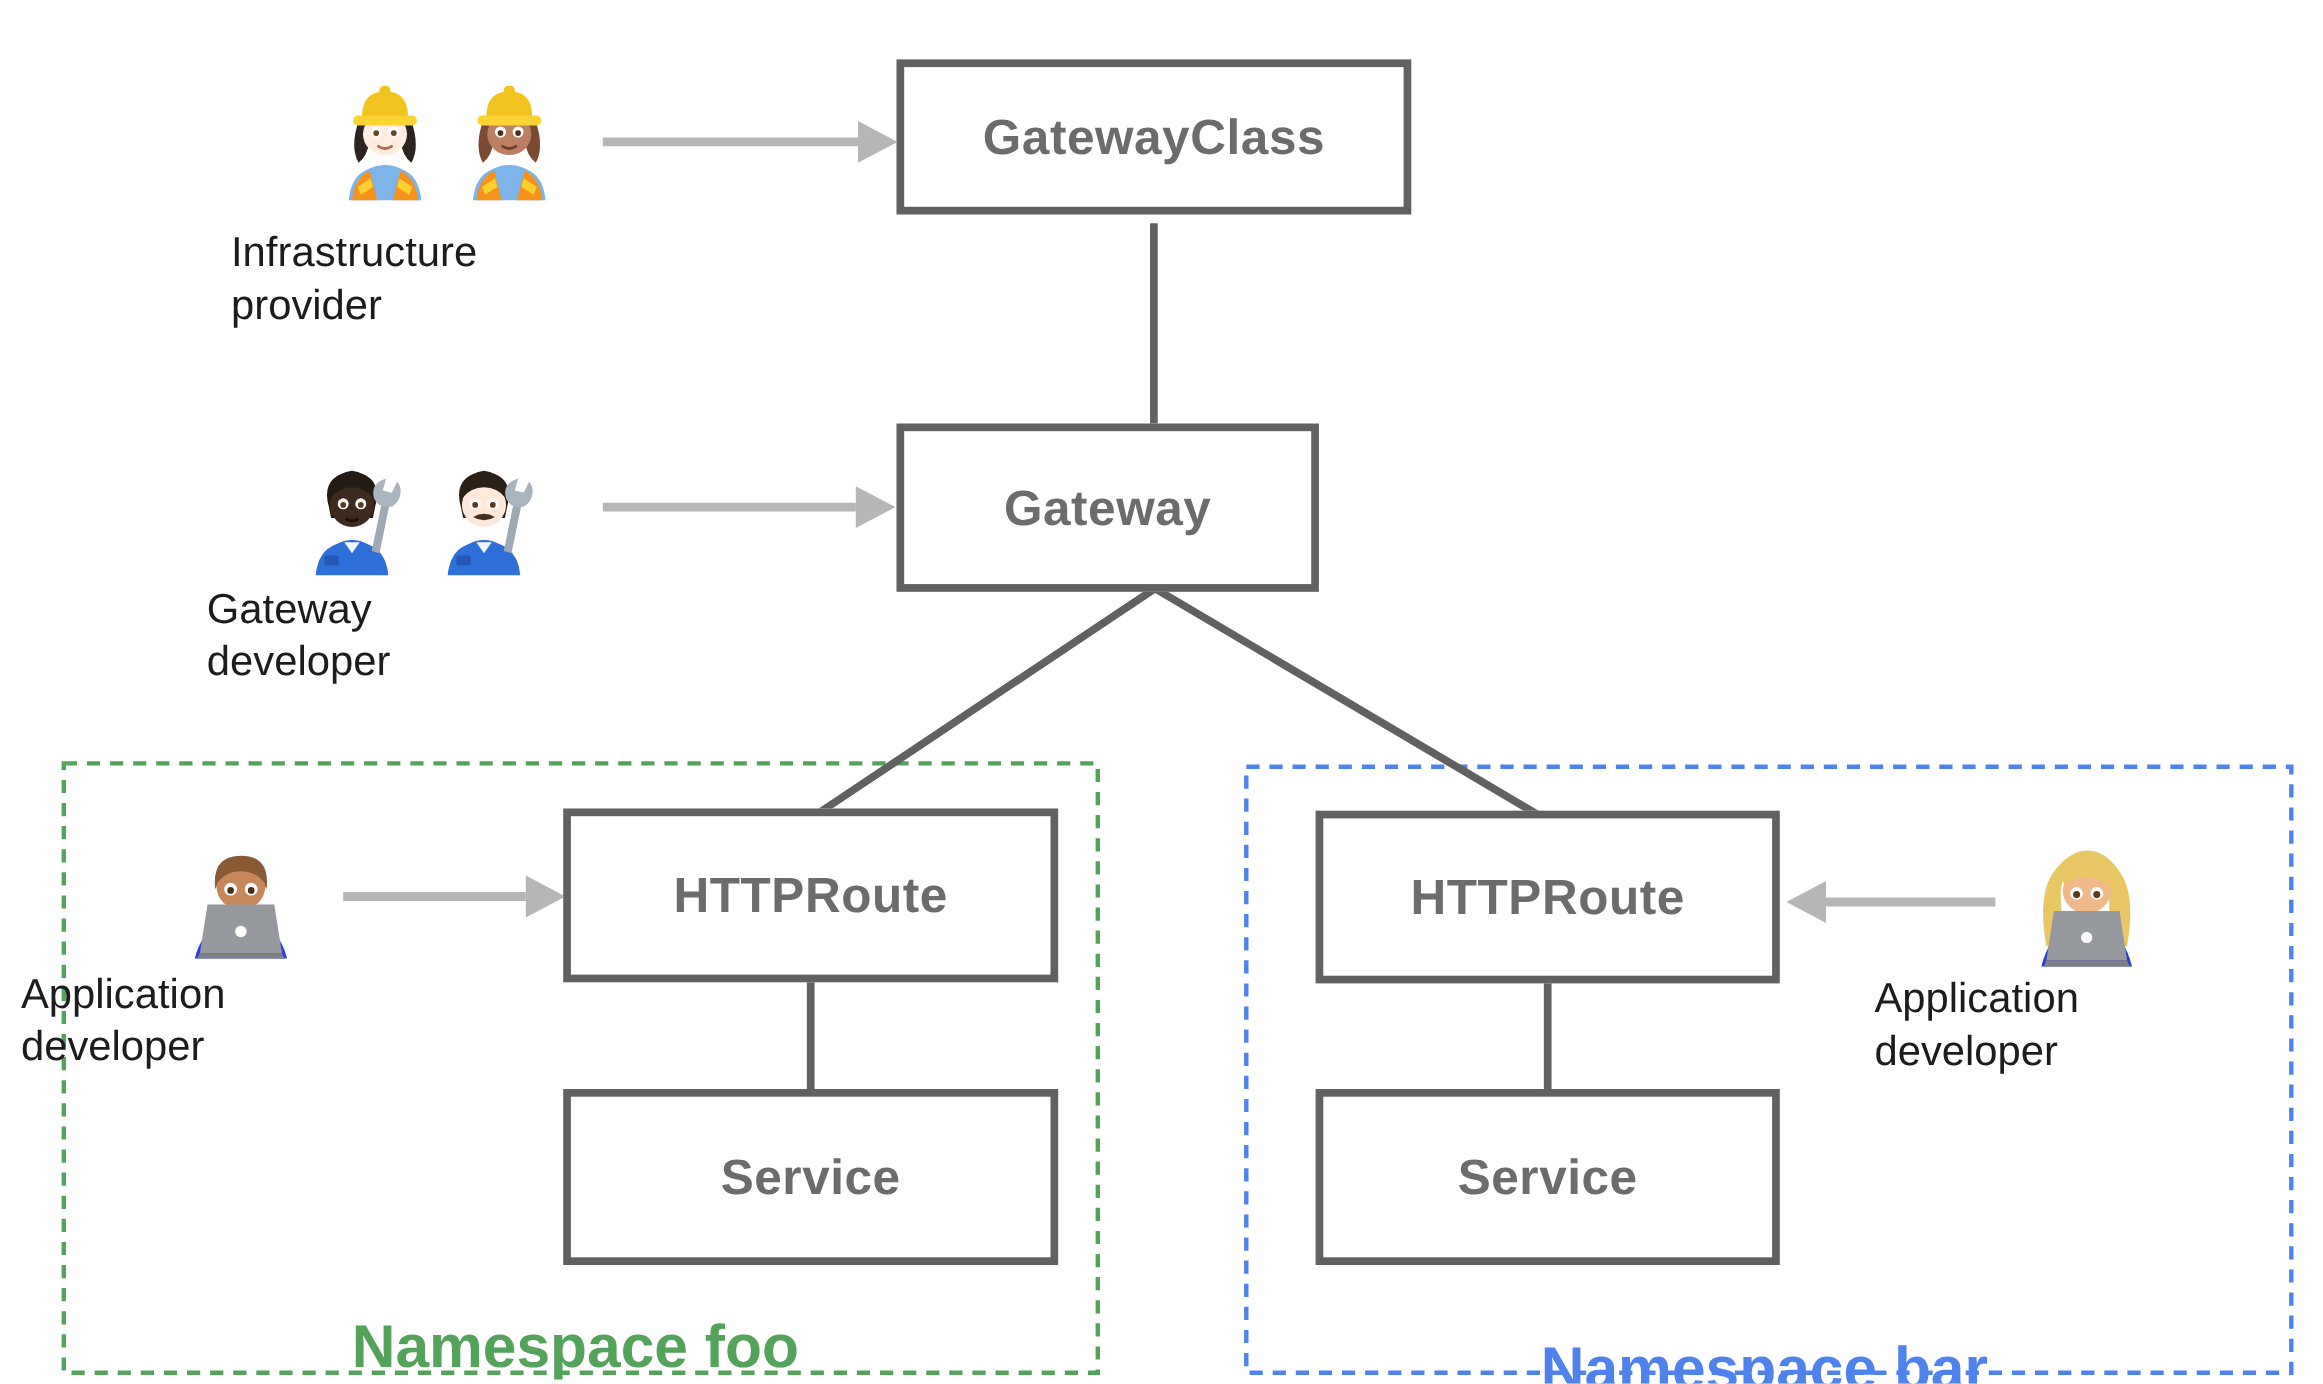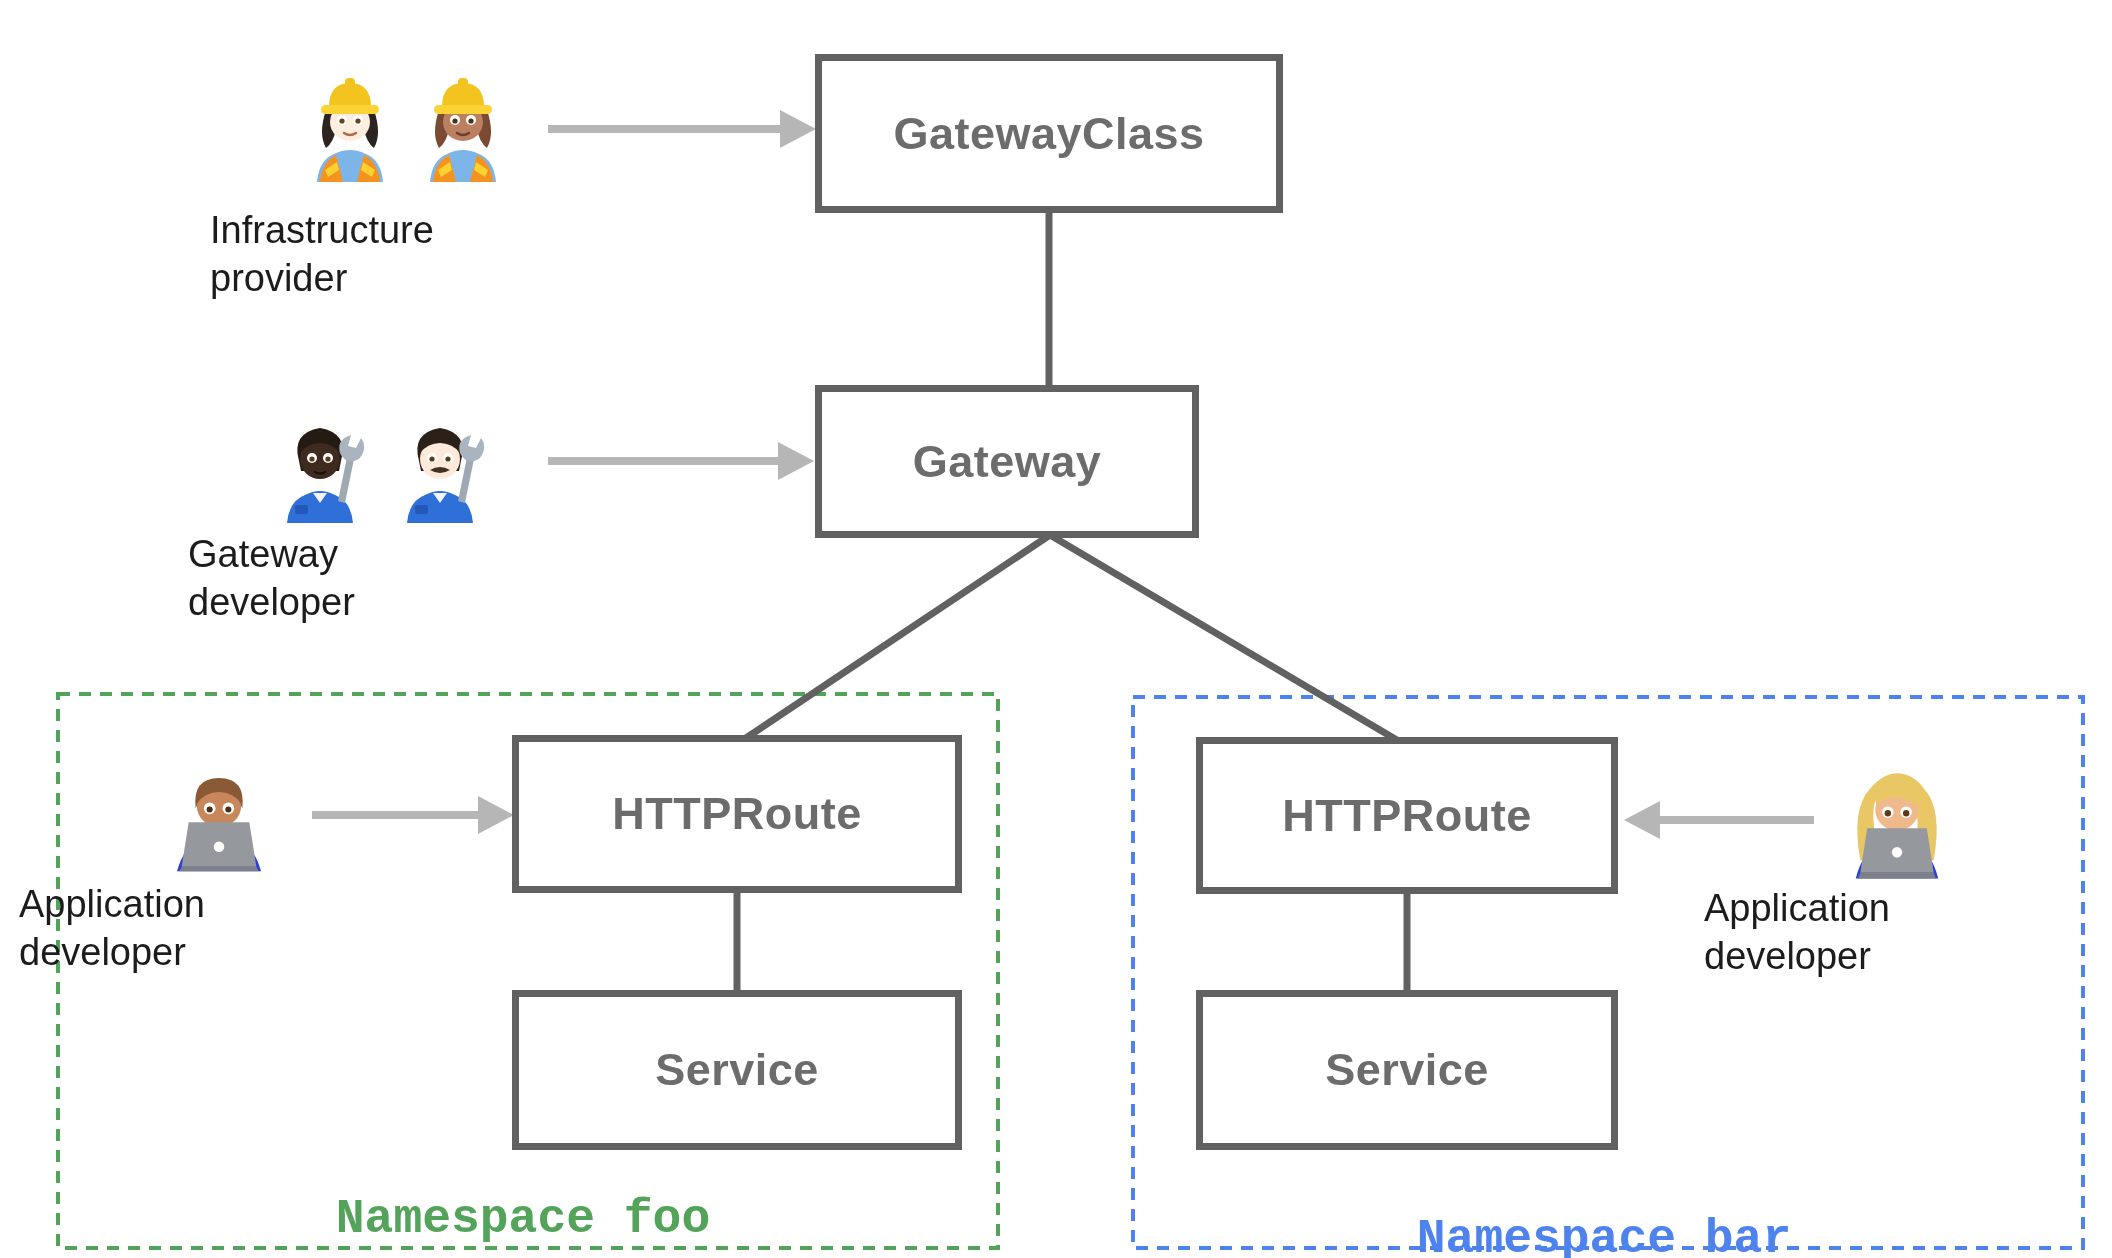--- a/index.html
+++ b/index.html
@@ -23,21 +23,21 @@
     background: #ffffff;
     border: 7px solid #616161;
     display: flex;
     align-items: center;
     justify-content: center;
     font-size: 45px;
     font-weight: bold;
     color: #6c6c6c;
     letter-spacing: 0.5px;
   }
-  .box-gatewayclass { left: 815px; top: 54px;  width: 468px; height: 159px; }
+  .box-gatewayclass { left: 815px; top: 54px;  width: 468px; height: 141px; }
   .box-gateway      { left: 815px; top: 385px; width: 384px; height: 153px; }
   .box-httproute-foo{ left: 512px; top: 735px; width: 450px; height: 158px; }
   .box-service-foo  { left: 512px; top: 990px; width: 450px; height: 160px; }
   .box-httproute-bar{ left: 1196px; top: 737px; width: 422px; height: 157px; }
   .box-service-bar  { left: 1196px; top: 990px; width: 422px; height: 160px; }
 
   .emoji { position: absolute; z-index: 2; }
 
   .plabel {
     position: absolute;
@@ -51,23 +51,22 @@
   .plabel-infra   { left: 210px;  top: 206px; }
   .plabel-cluster { left: 188px;  top: 530px; }
   .plabel-dev-foo { left: 19px;   top: 880px; }
   .plabel-dev-bar { left: 1704px; top: 884px; }
 
   .nslabel {
     position: absolute;
     z-index: 2;
     width: 440px;
     text-align: center;
-    font-size: 48px;
+    font-size: 55px;
     font-weight: bold;
-    font-family: Liberation Mono, monospace;
   }
   .nslabel-foo { left: 303px;  top: 1192px; color: #53a35a; }
   .nslabel-bar { left: 1384px; top: 1212px; color: #4e82ec; }
 </style>
 </head>
 <body>
 
 <div id="canvas">
 
   <svg id="edge-layer" width="2112" height="1258" viewBox="0 0 2112 1258">

